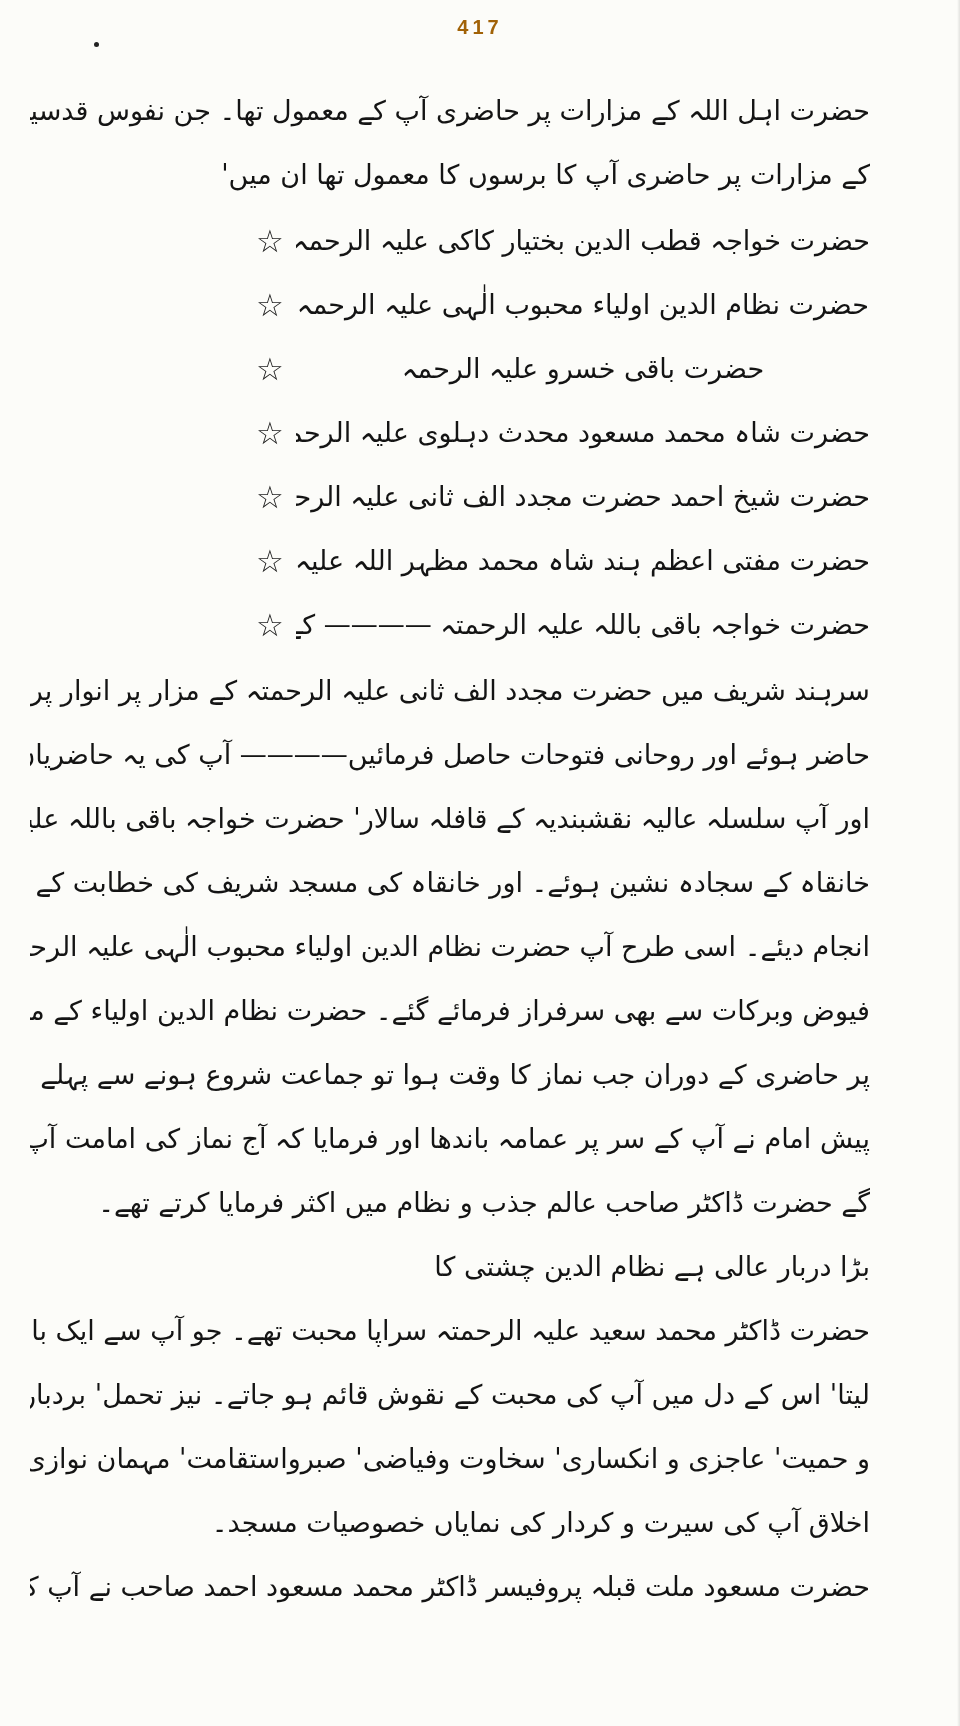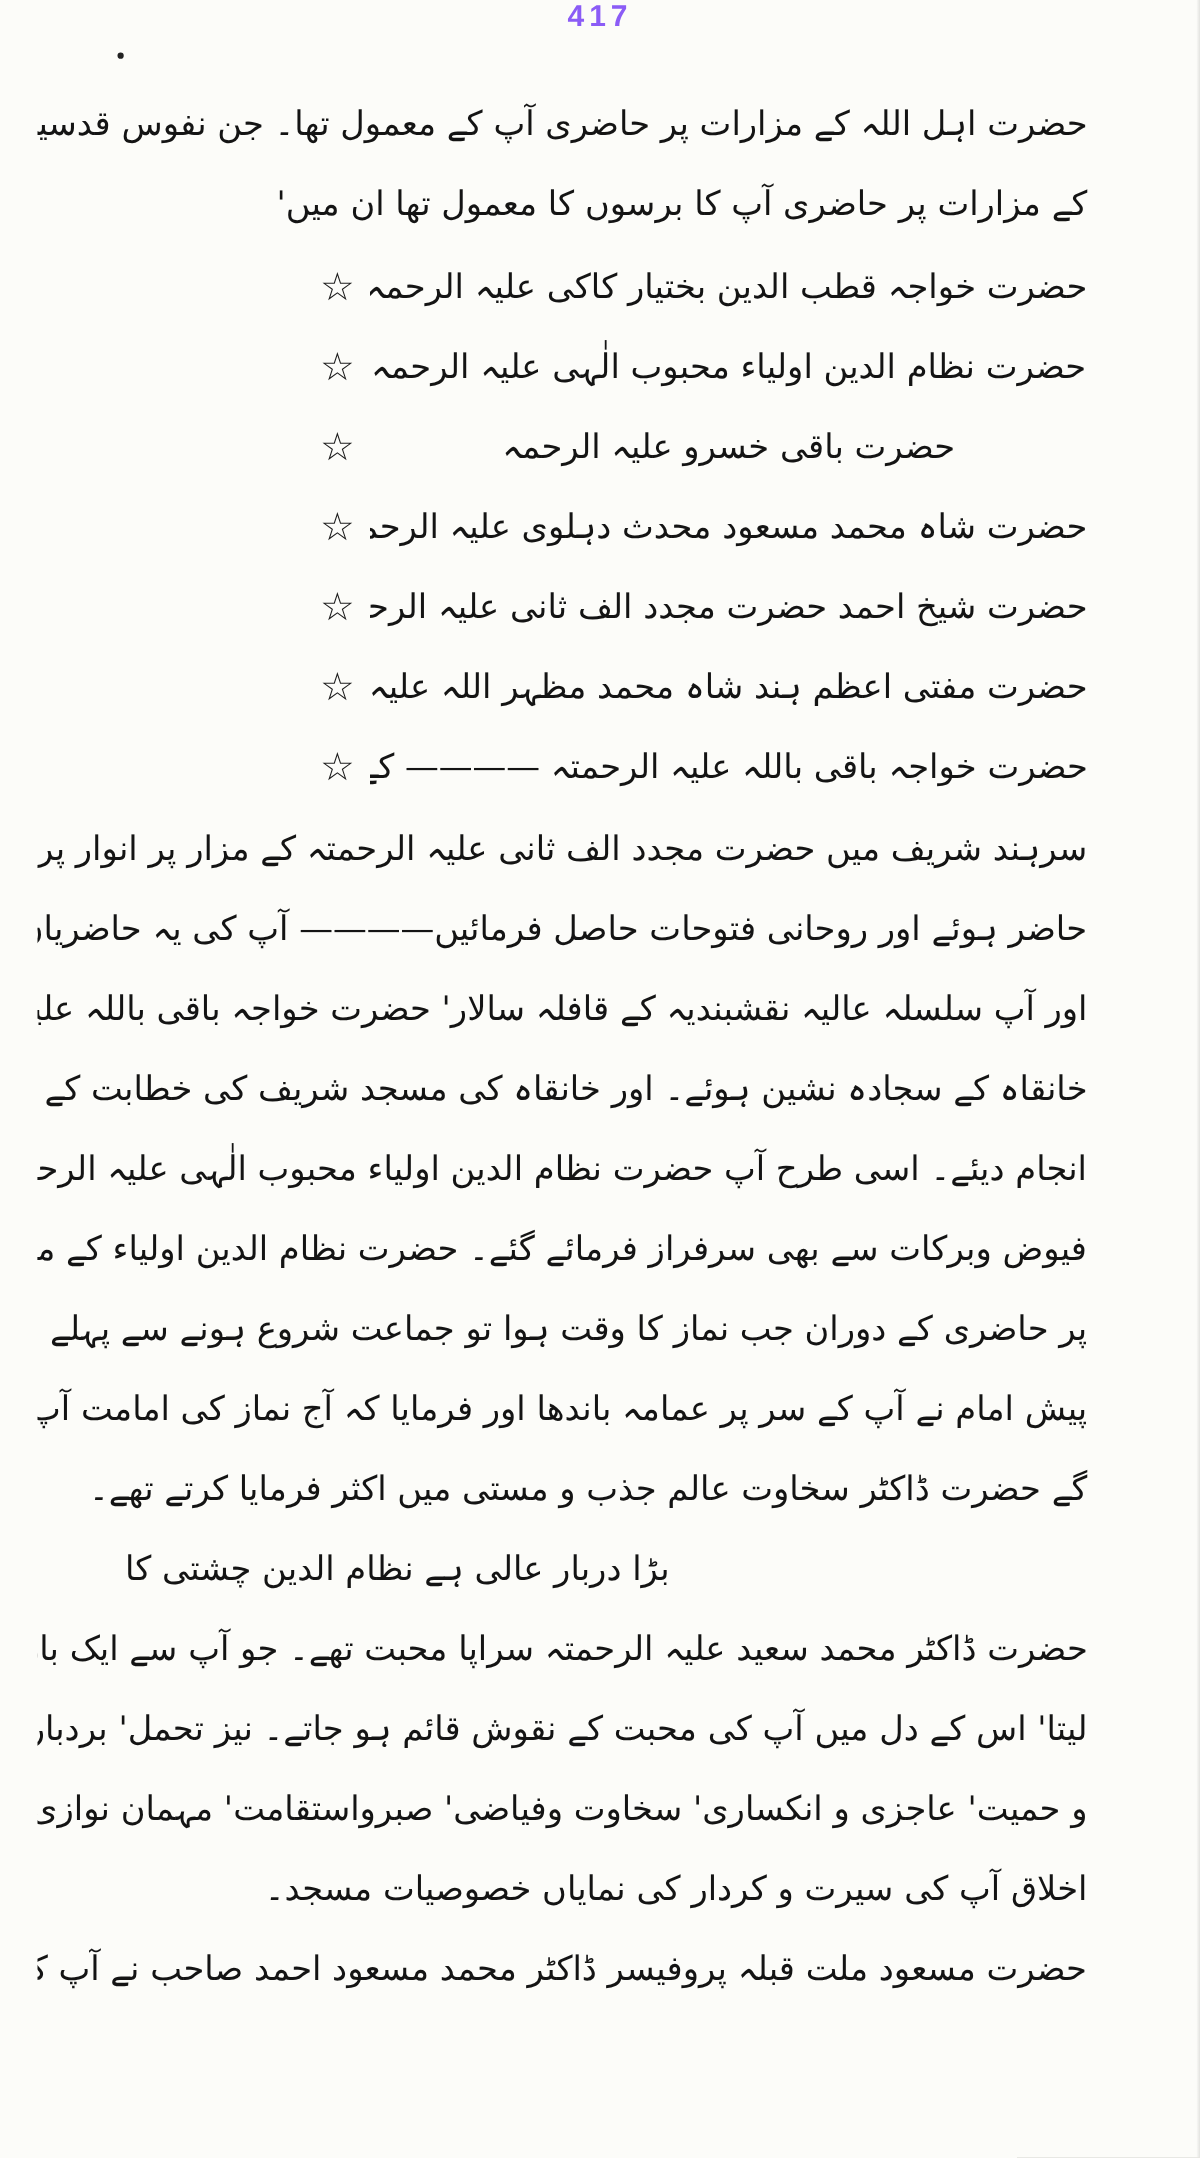--- a/index.html
+++ b/index.html
@@ -5,26 +5,27 @@
   html,body{margin:0;padding:0;background:#d9d9d4;}
   .page{
     position:relative;
     width:960px;height:1726px;
     margin:0 auto;
     background:#fcfcf9;
     color:#141414;
     overflow:hidden;
   }
   .pageno{
+    padding-top:16px;
     text-align:center;
     font-family:"Liberation Sans",sans-serif;
     font-weight:bold;
-    font-size:24px;
+    font-size:20px;
     letter-spacing:4px;
-    color:#8b5cf6;
+    color:#a16207;
   }
   .ink-dot{
     position:absolute;left:94px;top:42px;
     width:5px;height:5px;border-radius:50%;
     background:#222;
   }
   .content{
     margin:40px 90px 0 30px;
     font-family:"DejaVu Serif","DejaVu Sans",serif;
     font-size:27px;
@@ -51,21 +52,21 @@
   }
   .star-text{
     flex:1;
     direction:rtl;
     text-align:center;
     white-space:nowrap;
     overflow:hidden;
   }
   .verse{
     direction:rtl;
-    text-align:left;
+    text-align:right;
     padding-left:70px;
     white-space:nowrap;
   }
   .scan-edge{
     position:absolute;right:0;top:0;bottom:0;width:3px;
     background:linear-gradient(to left, rgba(0,0,0,0.10), rgba(0,0,0,0));
   }
 </style>
 </head>
 <body>
@@ -116,21 +117,21 @@
 
     <div class="para">
       <div class="line">سرہند شریف میں حضرت مجدد الف ثانی علیہ الرحمتہ کے مزار پر انوار پر کئی بار</div>
       <div class="line">حاضر ہوئے اور روحانی فتوحات حاصل فرمائیں———— آپ کی یہ حاضریاں قبول ہوئیں</div>
       <div class="line">اور آپ سلسلہ عالیہ نقشبندیہ کے قافلہ سالار' حضرت خواجہ باقی باللہ علیہ الرحمہ کی</div>
       <div class="line">خانقاہ کے سجادہ نشین ہوئے۔ اور خانقاہ کی مسجد شریف کی خطابت کے فرائض بھی</div>
       <div class="line">انجام دیئے۔ اسی طرح آپ حضرت نظام الدین اولیاء محبوب الٰہی علیہ الرحمہ کے باطنی</div>
       <div class="line">فیوض وبرکات سے بھی سرفراز فرمائے گئے۔ حضرت نظام الدین اولیاء کے مزار شریف</div>
       <div class="line">پر حاضری کے دوران جب نماز کا وقت ہوا تو جماعت شروع ہونے سے پہلے مسجد کے</div>
       <div class="line">پیش امام نے آپ کے سر پر عمامہ باندھا اور فرمایا کہ آج نماز کی امامت آپ فرمائیں</div>
-      <div class="line">گے حضرت ڈاکٹر سخاوت عالم جذب و مستی میں اکثر فرمایا کرتے تھے۔</div>
+      <div class="line">گے حضرت ڈاکٹر صاحب عالم جذب و نظام میں اکثر فرمایا کرتے تھے۔</div>
     </div>
 
     <div class="verse">بڑا دربار عالی ہے نظام الدین چشتی کا</div>
 
     <div class="para">
       <div class="line">حضرت ڈاکٹر محمد سعید علیہ الرحمتہ سراپا محبت تھے۔ جو آپ سے ایک بار مل</div>
       <div class="line">لیتا' اس کے دل میں آپ کی محبت کے نقوش قائم ہو جاتے۔ نیز تحمل' بردباری' غیرت</div>
       <div class="line">و حمیت' عاجزی و انکساری' سخاوت وفیاضی' صبرواستقامت' مہمان نوازی اور اعلیٰ</div>
       <div class="line">اخلاق آپ کی سیرت و کردار کی نمایاں خصوصیات مسجد۔</div>
     </div>

